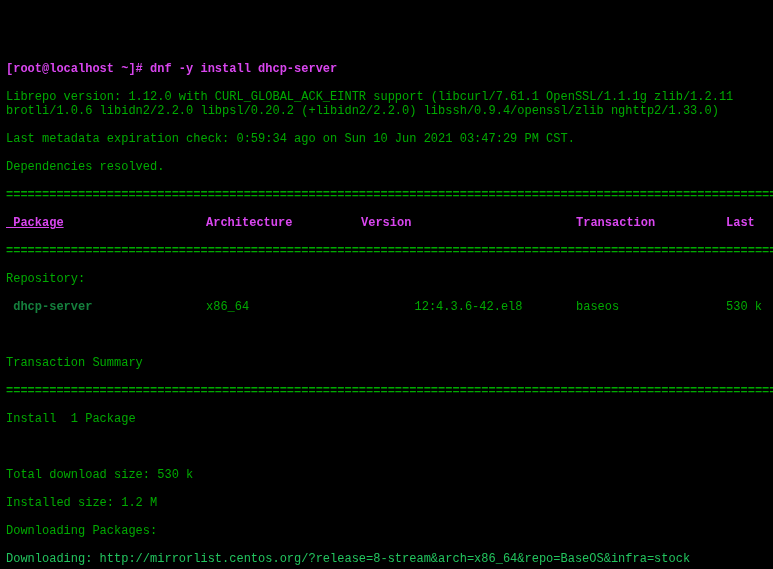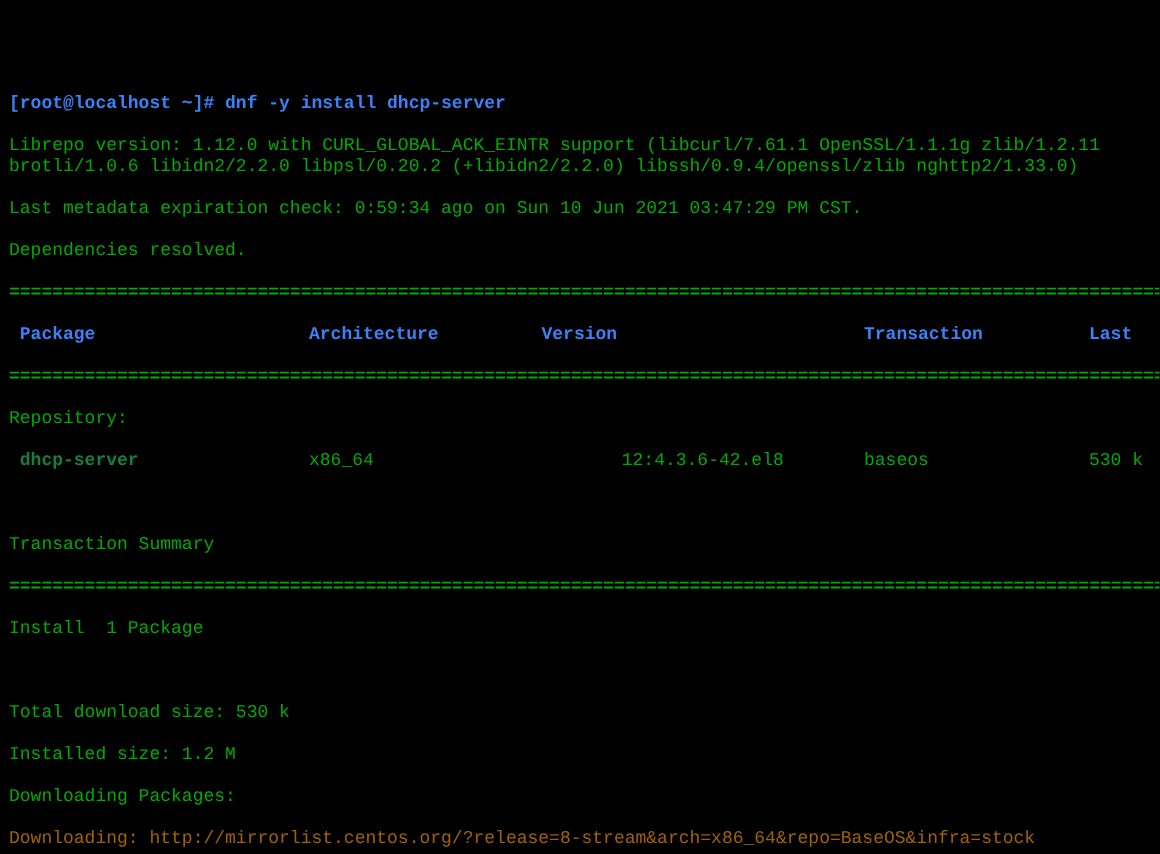--- a/index.html
+++ b/index.html
@@ -8,36 +8,36 @@
     color: #00aa00;
     font-family: "Courier New", monospace;
     font-size: 12px;
     line-height: 14px;
     padding: 6px;
     width: 773px;
     white-space: pre;
     overflow: hidden;
   }
   .line { white-space: pre; }
-  .bright { color: #3b82f6; font-weight: bold; }
-  .dim { color: #a16207; }
+  .bright { color: #d946ef; font-weight: bold; }
+  .dim { color: #22c55e; }
   .highlight-pkg { color: #15803d; font-weight: bold; }
   .sep { color: #00aa00; letter-spacing: 0; }
 </style>
 </head>
 <body>
 
 
 
 <div class="line bright">[root@localhost ~]# dnf -y install dhcp-server</div>
 <div class="line" style="white-space:pre-wrap;">Librepo version: 1.12.0 with CURL_GLOBAL_ACK_EINTR support (libcurl/7.61.1 OpenSSL/1.1.1g zlib/1.2.11 brotli/1.0.6 libidn2/2.2.0 libpsl/0.20.2 (+libidn2/2.2.0) libssh/0.9.4/openssl/zlib nghttp2/1.33.0)</div>
 <div class="line">Last metadata expiration check: 0:59:34 ago on Sun 10 Jun 2021 03:47:29 PM CST.</div>
 <div class="line">Dependencies resolved.</div>
 <div class="line sep bright">================================================================================================================</div>
-<div class="line bright"><span style="display:inline-block;width:200px;"> Package</span><span style="display:inline-block;width:155px;">Architecture</span><span style="display:inline-block;width:215px;">Version</span><span style="display:inline-block;width:150px;">Transaction</span><span>Last</span></div>
+<div class="line bright"><span style="display:inline-block;width:200px;text-decoration:underline;"> Package</span><span style="display:inline-block;width:155px;">Architecture</span><span style="display:inline-block;width:215px;">Version</span><span style="display:inline-block;width:150px;">Transaction</span><span>Last</span></div>
 <div class="line sep bright">================================================================================================================</div>
 <div class="line">Repository:</div>
 <div class="line"><span class="highlight-pkg" style="display:inline-block;width:200px;"> dhcp-server</span><span style="display:inline-block;width:155px;font-family:Liberation Mono, monospace;">x86_64</span><span style="display:inline-block;width:215px;text-align:center;">12:4.3.6-42.el8</span><span style="display:inline-block;width:150px;">baseos</span><span>530 k</span></div>
 <div class="line"> </div>
 <div class="line">Transaction Summary</div>
 <div class="line sep bright">================================================================================================================</div>
 <div class="line">Install  1 Package</div>
 <div class="line"> </div>
 <div class="line">Total download size: 530 k</div>
 <div class="line">Installed size: 1.2 M</div>

